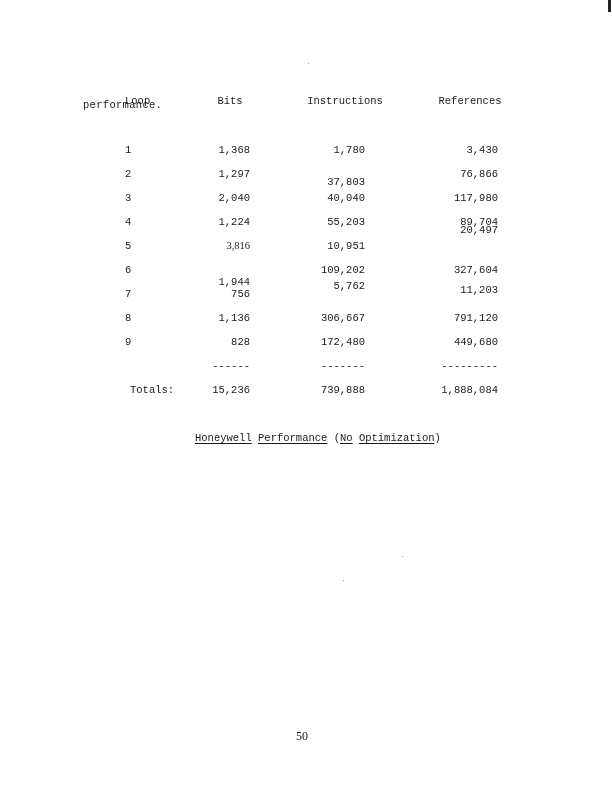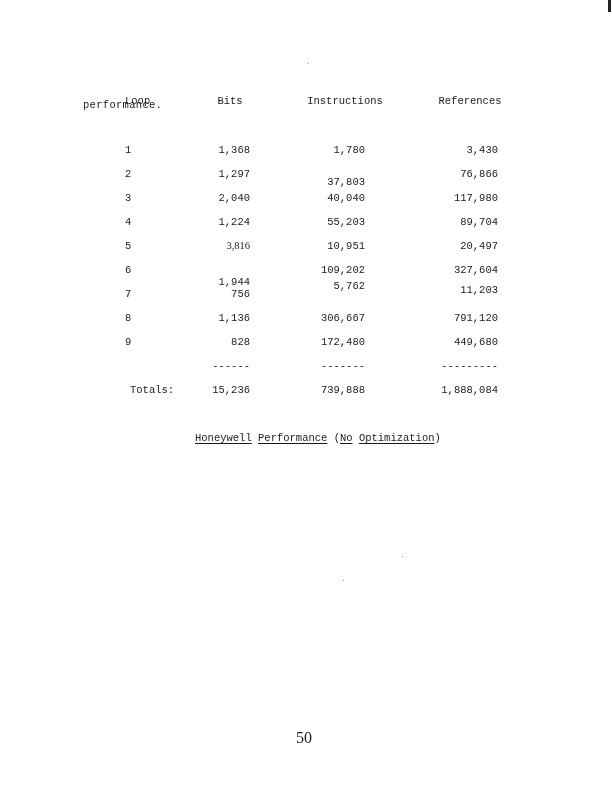--- a/index.html
+++ b/index.html
@@ -11,21 +11,21 @@
   .cell { position:absolute; white-space:pre; }
   .c0 { left:125px; width:60px; text-align:left; }
   .c1 { left:180px; width:70px; text-align:right; }
   .c2 { left:290px; width:75px; text-align:right; }
   .c3 { left:420px; width:78px; text-align:right; }
   .h2 { left:295px; width:100px; text-align:center; }
   .h3 { left:430px; width:80px; text-align:center; }
   .h1 { left:200px; width:60px; text-align:center; }
   .caption { position:absolute; left:195px; top:432px; white-space:pre; }
   .caption u { text-decoration:underline; text-underline-offset:2px; }
-  .pageno { position:absolute; left:296px; top:729px; font-family:"Liberation Serif","DejaVu Serif",serif; font-size:16px; }
+  .pageno { position:absolute; left:296px; top:729px; font-family:"Liberation Serif","DejaVu Serif",serif; font-size:12px; }
 </style>
 </head>
 <body>
 
 <div class="edge-mark"></div>
 <div class="speck" style="left:308px;top:63px;"></div>
 <div class="speck" style="left:402px;top:556px;"></div>
 <div class="speck" style="left:343px;top:580px;"></div>
 
 <div class="intro">performance.</div>
@@ -59,21 +59,21 @@
       <div>
         <div class="cell c0" style="top: 216px;">4</div>
         <div class="cell c1" style="top: 216px;">1,224</div>
         <div class="cell c2" style="top: 216px;">55,203</div>
         <div class="cell c3" style="top: 216px;">89,704</div>
       </div>
       <div>
         <div class="cell c0" style="top: 240px;">5</div>
         <div class="cell c1" style="top: 240px; font-family: Liberation Serif, serif;">3,816</div>
         <div class="cell c2" style="top: 240px;">10,951</div>
-        <div class="cell c3" style="top: 240px;">20,497</div>
+        <div class="cell c3" style="top: 224px;">20,497</div>
       </div>
       <div>
         <div class="cell c0" style="top: 264px;">6</div>
         <div class="cell c1" style="top: 264px; margin-top: 12px;">1,944</div>
         <div class="cell c2" style="top: 264px;">109,202</div>
         <div class="cell c3" style="top: 264px;">327,604</div>
       </div>
       <div>
         <div class="cell c0" style="top: 288px;">7</div>
         <div class="cell c1" style="top: 288px;">756</div>

